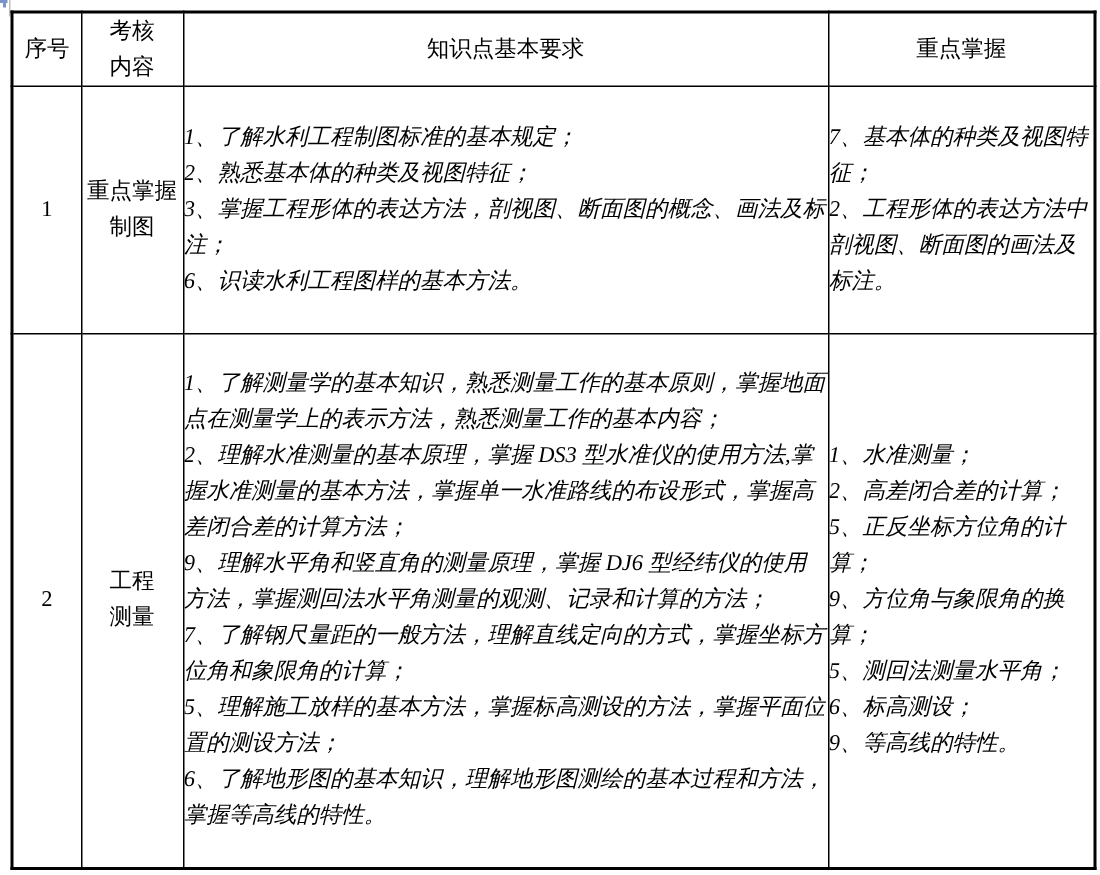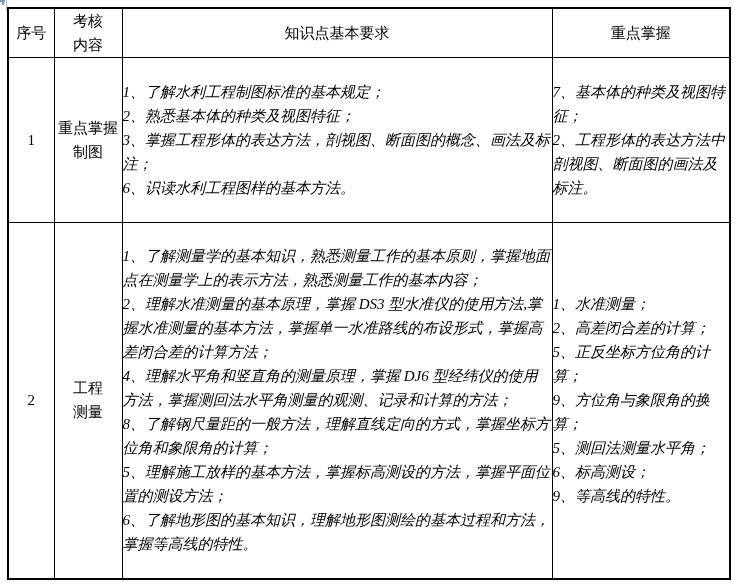--- a/index.html
+++ b/index.html
@@ -126,22 +126,22 @@
       </td>
     </tr>
 
     <tr class="row-2">
       <td class="center">2</td>
       <td class="center pre">工程
 测量</td>
       <td class="cell-items">
         <span class="item">1、了解测量学的基本知识，熟悉测量工作的基本原则，掌握地面点在测量学上的表示方法，熟悉测量工作的基本内容；</span>
         <span class="item">2、理解水准测量的基本原理，掌握 DS3 型水准仪的使用方法,掌握水准测量的基本方法，掌握单一水准路线的布设形式，掌握高差闭合差的计算方法；</span>
-        <span class="item">4、理解水平角和竖直角的测量原理，掌握 DJ6 型经纬仪的使用方法，掌握测回法水平角测量的观测、记录和计算的方法；</span>
-        <span class="item">8、了解钢尺量距的一般方法，理解直线定向的方式，掌握坐标方位角和象限角的计算；</span>
+        <span class="item">9、理解水平角和竖直角的测量原理，掌握 DJ6 型经纬仪的使用方法，掌握测回法水平角测量的观测、记录和计算的方法；</span>
+        <span class="item">7、了解钢尺量距的一般方法，理解直线定向的方式，掌握坐标方位角和象限角的计算；</span>
         <span class="item">5、理解施工放样的基本方法，掌握标高测设的方法，掌握平面位置的测设方法；</span>
         <span class="item">6、了解地形图的基本知识，理解地形图测绘的基本过程和方法，掌握等高线的特性。</span>
       </td>
       <td class="cell-items">
         <span class="item">1、水准测量；</span>
         <span class="item">2、高差闭合差的计算；</span>
         <span class="item">5、正反坐标方位角的计算；</span>
         <span class="item">9、方位角与象限角的换算；</span>
         <span class="item">5、测回法测量水平角；</span>
         <span class="item">6、标高测设；</span>

